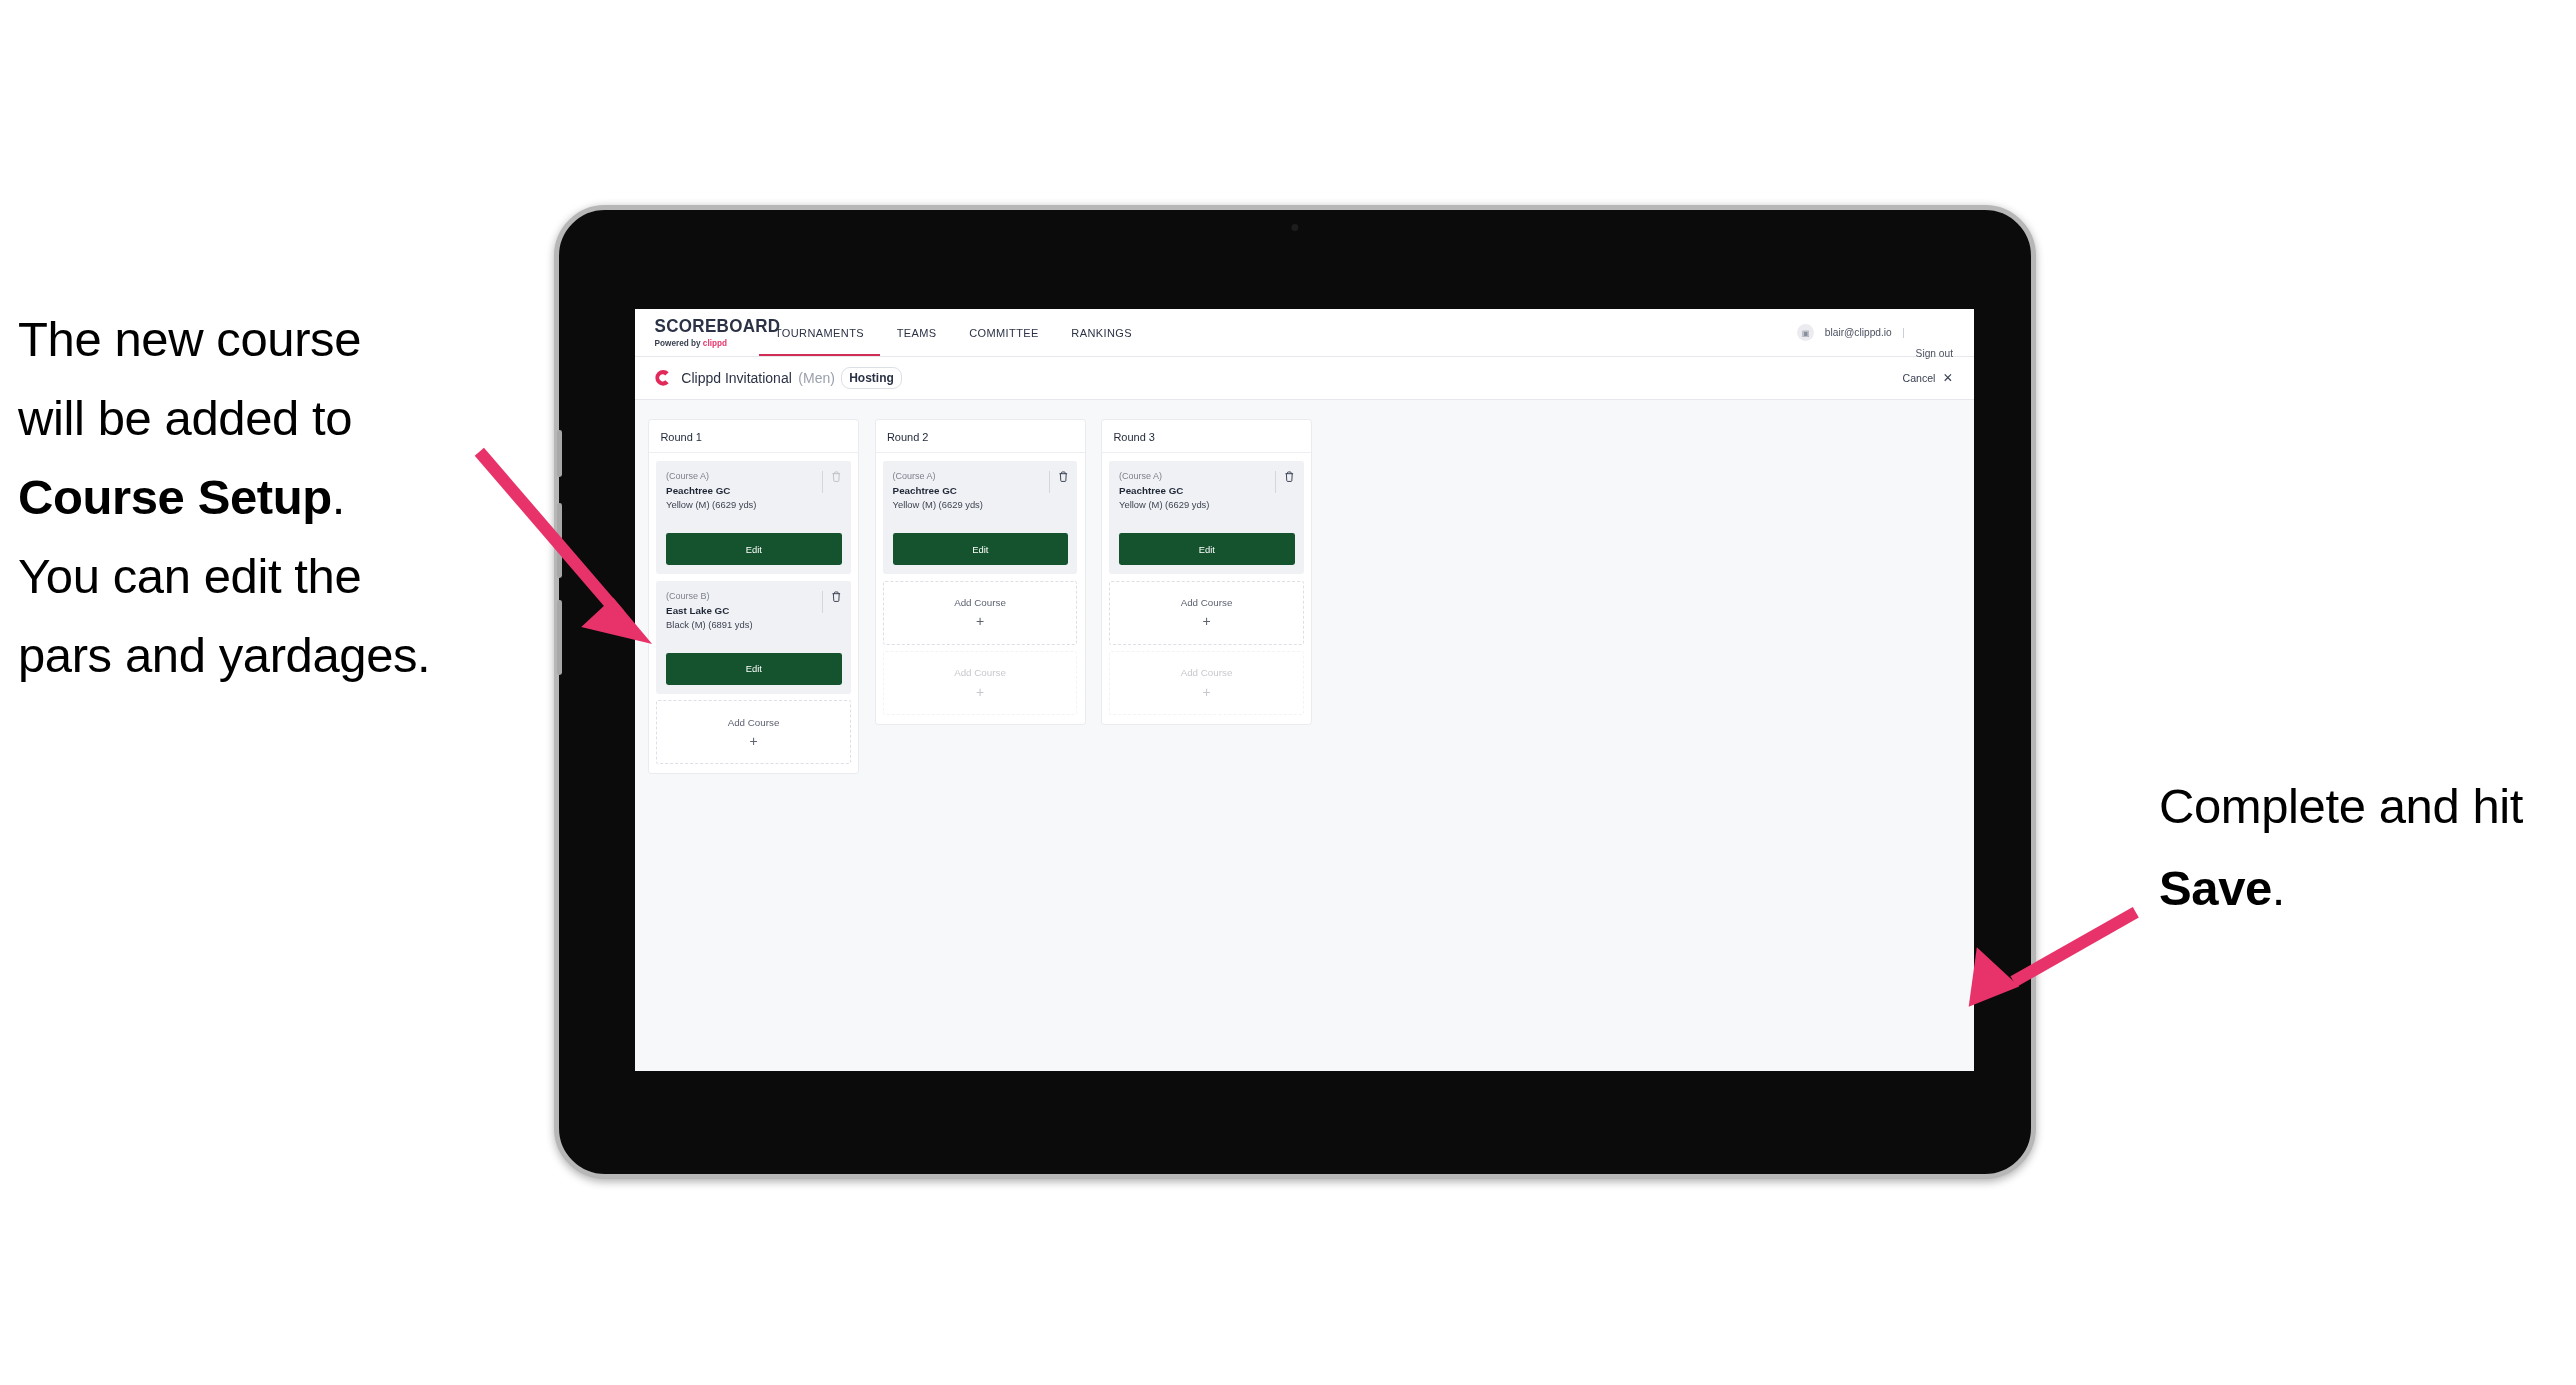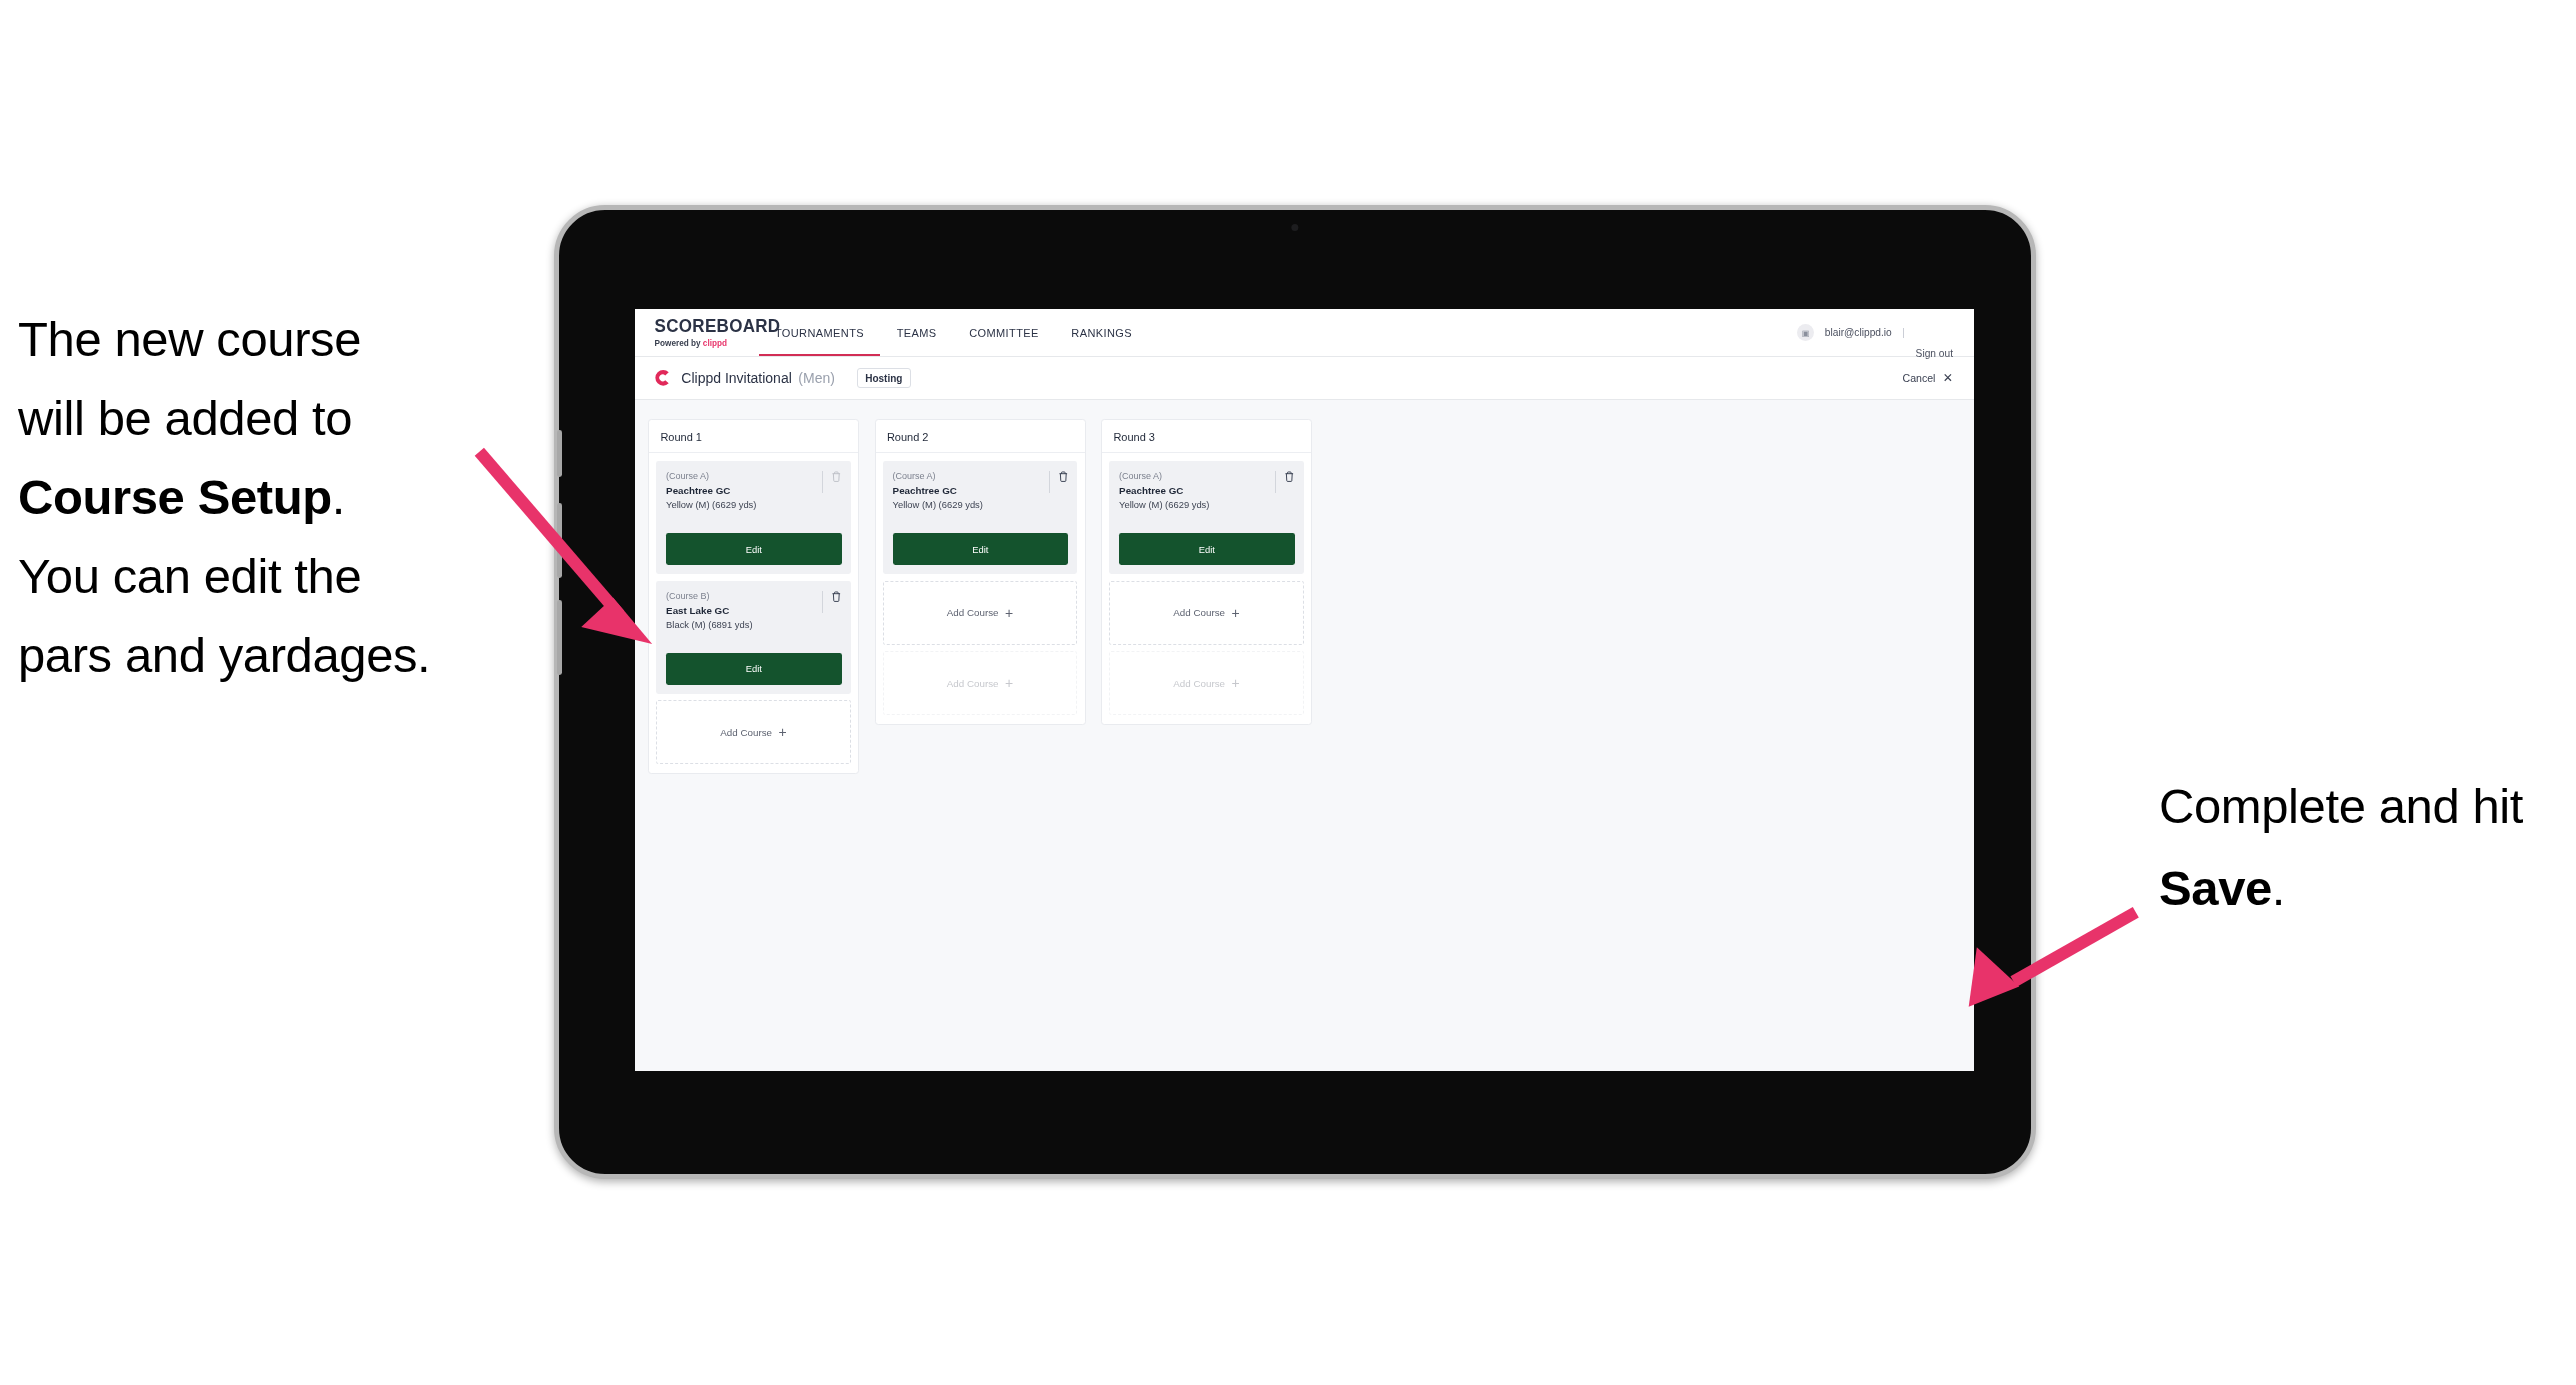--- a/index.html
+++ b/index.html
@@ -120,23 +120,23 @@
     border-bottom: 0.8px solid #e6e8eb;
   }
   .clogo {
     width: 21px; height: 21px; margin-right: 9px;
     display: flex; align-items: center; justify-content: center;
   }
   .clogo svg { display: block; }
   .tourn-name { font-size: 14px; color: #2b3245; font-weight: 400; }
   .tourn-gender { font-size: 14px; color: #9aa0ad; margin-left: 6.5px; }
   .hosting-chip {
-    margin-left: 22px; border: 0.8px solid #dcdfe5; border-radius: 3px;
+    margin-left: 6px; border: 0.8px solid #dcdfe5; border-radius: 9px;
     background: #fff; padding: 3.3px 7.3px;
-    font-size: 10px; font-weight: 700; color: #2b3245;
+    font-size: 12px; font-weight: 700; color: #2b3245;
   }
   .cancel-btn {
     margin-left: auto; display: flex; align-items: center; gap: 7.3px;
     font-size: 10.6px; color: #3b4152; cursor: pointer;
   }
   .cancel-x { font-size: 12.2px; line-height: 1; }
 
   
   .tabbar {
     height: 33px; background: #2b3650;
@@ -194,20 +194,21 @@
     cursor: pointer;
   }
 
   .add-course {
     border: 0.8px dashed #dcdfe5;
     border-radius: 2.4px;
     height: 64px;
     display: flex; align-items: center; justify-content: center;
     gap: 6.5px; cursor: pointer;
     background: #ffffff;
+    flex-direction: column;
   }
   .add-course .ac-label { font-size: 9.8px; color: #5d6270; }
   .add-course .ac-plus { font-size: 14px; color: #5d6270; line-height: 1; font-weight: 300; }
   .add-course.faded { opacity: 0.35; }
 </style>
 </head>
 <body>
 
 <div class="stage">
 

